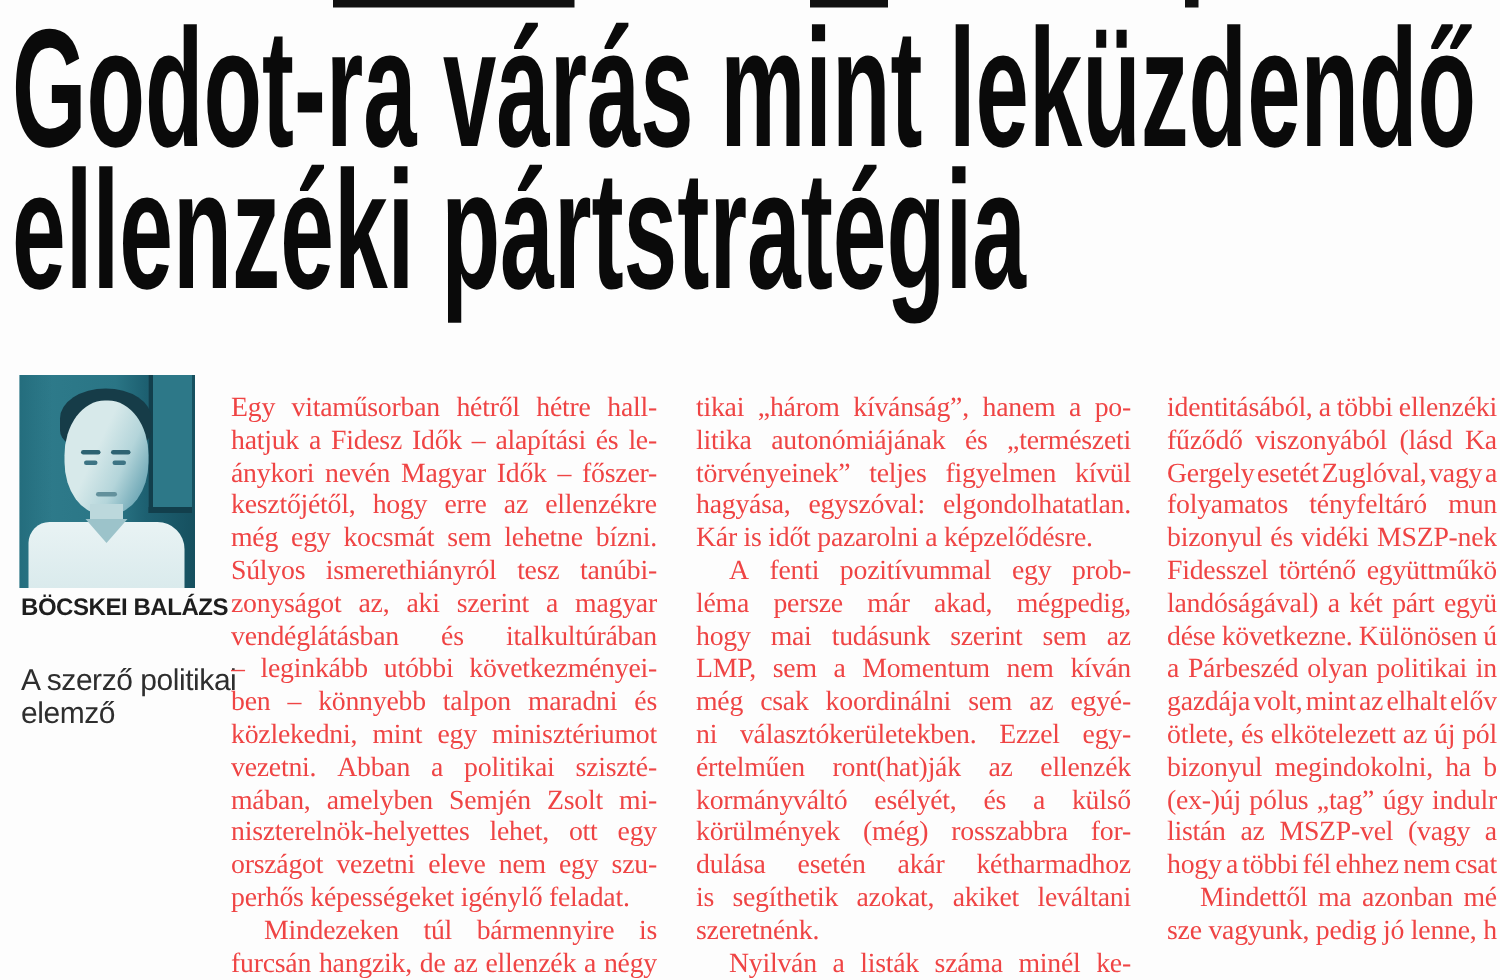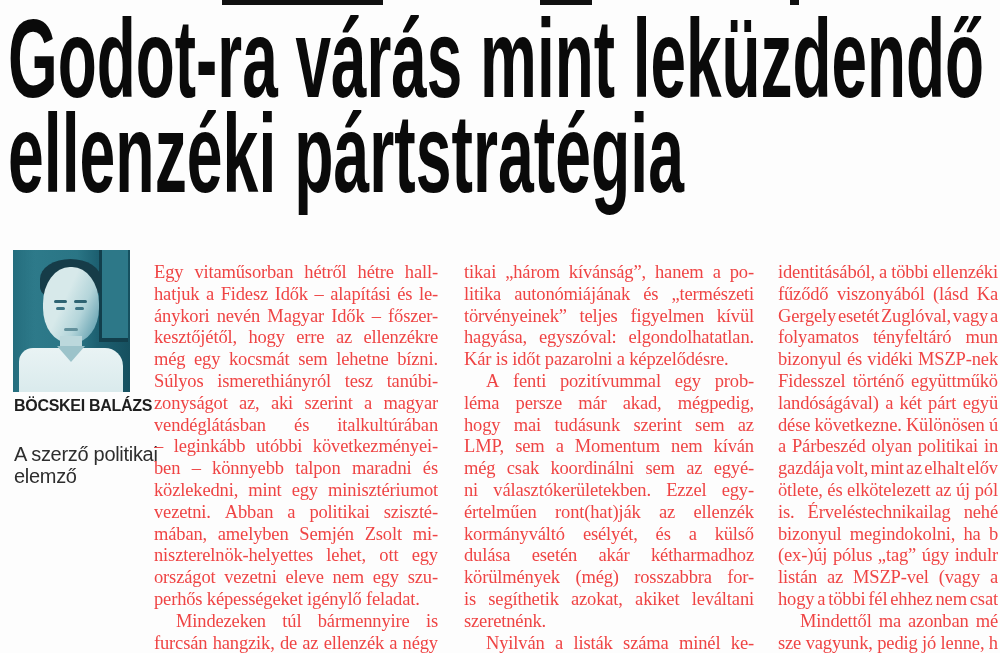--- a/index.html
+++ b/index.html
@@ -317,30 +317,30 @@
       <span>ellenzék</span>
     </div>
     <div class="line j">
       <span>kormányváltó</span>
       <span>esélyét,</span>
       <span>és</span>
       <span>a</span>
       <span>külső</span>
     </div>
     <div class="line j">
+      <span>körülmények</span>
+      <span>(még)</span>
+      <span>rosszabbra</span>
+      <span>for-</span>
+    </div>
+    <div class="line j">
       <span>dulása</span>
       <span>esetén</span>
       <span>akár</span>
       <span>kétharmadhoz</span>
-    </div>
-    <div class="line j">
-      <span>körülmények</span>
-      <span>(még)</span>
-      <span>rosszabbra</span>
-      <span>for-</span>
     </div>
     <div class="line j">
       <span>is</span>
       <span>segíthetik</span>
       <span>azokat,</span>
       <span>akiket</span>
       <span>leváltani</span>
     </div>
     <div class="line l">
       <span>szeretnénk.</span>
@@ -418,25 +418,20 @@
       <span>elhalt</span>
       <span>előv</span>
     </div>
     <div class="line j">
       <span>ötlete,</span>
       <span>és</span>
       <span>elkötelezett</span>
       <span>az</span>
       <span>új</span>
       <span>pól</span>
-    </div>
-    <div class="line j">
-      <span>is.</span>
-      <span>Érveléstechnikailag</span>
-      <span>nehé</span>
     </div>
     <div class="line j">
       <span>bizonyul</span>
       <span>megindokolni,</span>
       <span>ha</span>
       <span>b</span>
     </div>
     <div class="line j">
       <span>(ex-)új</span>
       <span>pólus</span>

